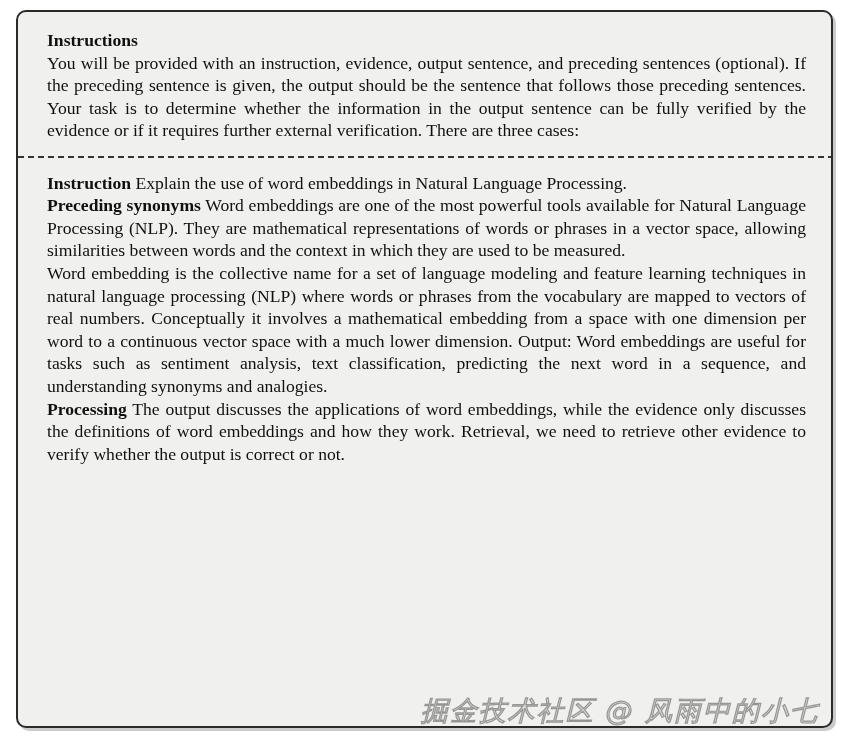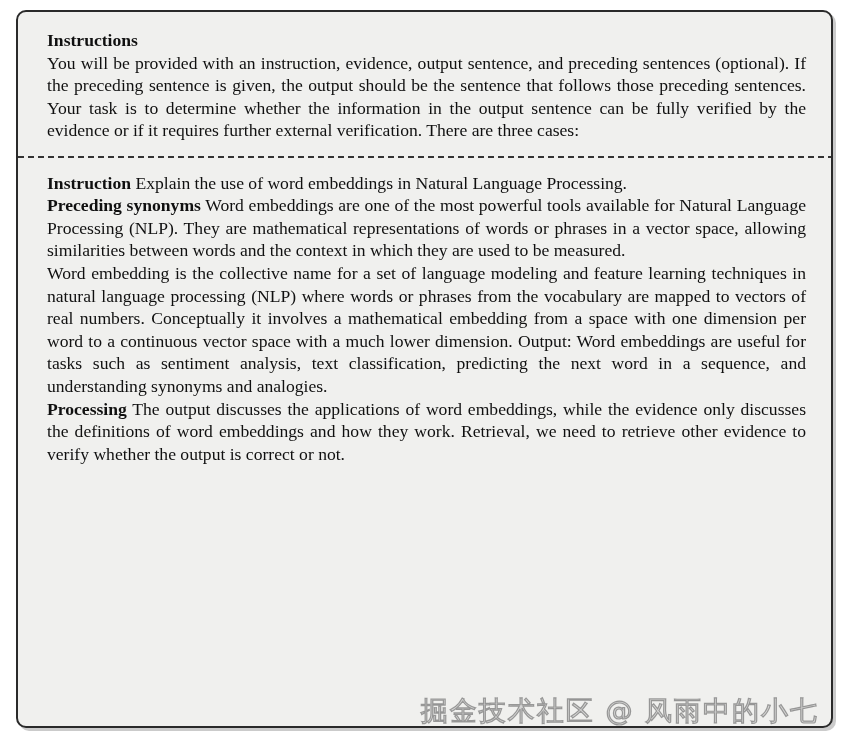--- a/index.html
+++ b/index.html
@@ -50,20 +50,21 @@
     position: absolute;
     right: 12px;
     bottom: 3px;
     font-family: "DejaVu Sans", "Liberation Sans", sans-serif;
     font-size: 27px;
     letter-spacing: 2px;
     white-space: nowrap;
     color: rgba(175,175,175,0.40);
     -webkit-text-stroke: 1.2px rgba(125,125,125,0.75);
     pointer-events: none;
+    font-style: italic;
   }
 </style>
 </head>
 <body>
 
 <div class="page">
   <div class="panel">
 
     <div class="section">
       <p class="para"><b>Instructions</b></p>

